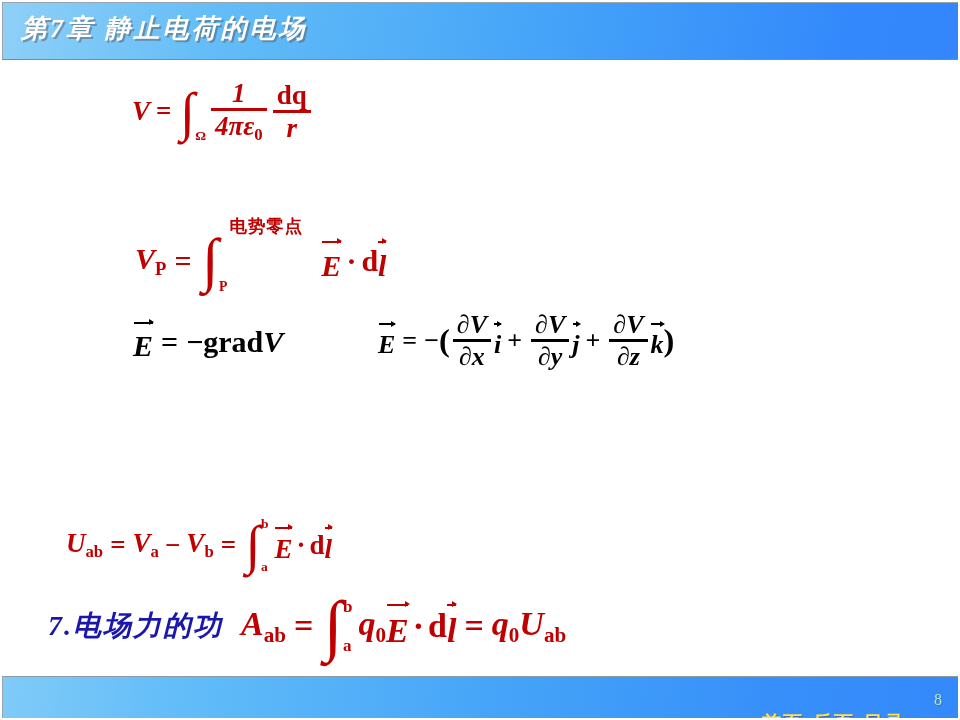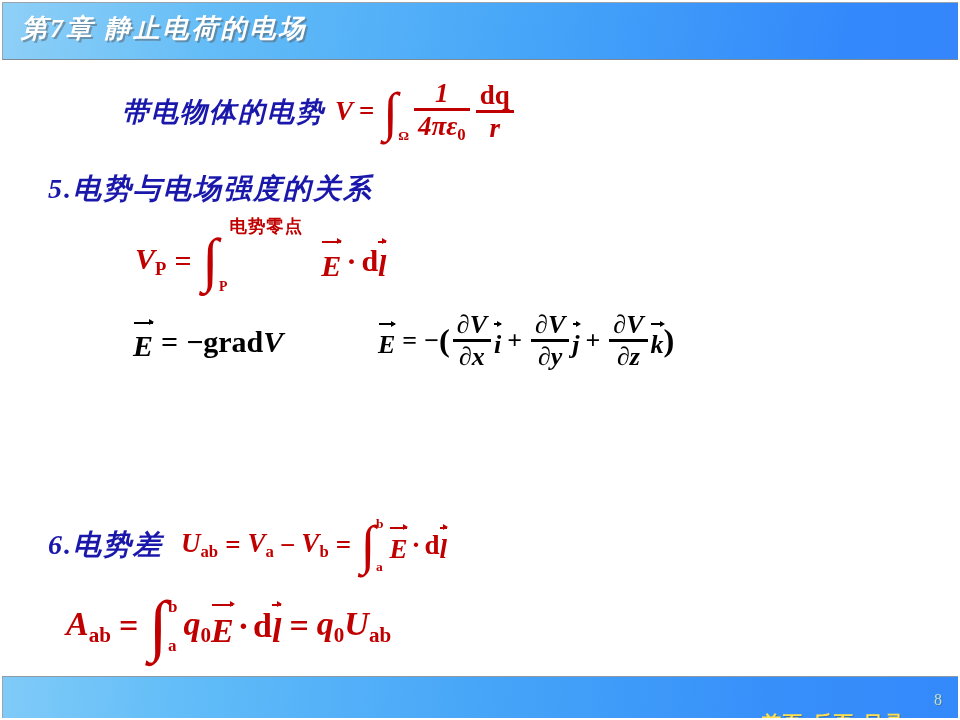--- a/index.html
+++ b/index.html
@@ -194,21 +194,20 @@
 </head>
 <body>
 
 <div class="header-bar">
   <div class="header-title">第7章 静止电荷的电场</div>
 </div>
 
 <div class="slide-body">
 
   <div class="abs row" style="left:122px; top:20px;">
-    <span class="cn-blue" style="font-size:27px;">带电物体的电势</span>
 
     <span class="mathred row" style="font-size:27px; margin-left:10px;">
       <span>V</span>
       <span class="upr" style="margin:0 6px;">=</span>
 
       <span class="intg" style="height:62px;">
         <span class="intsym">∫</span>
         <span class="limits" style="height:62px;">
           <span class="lo">Ω</span>
         </span>
@@ -221,21 +220,20 @@
       </span>
 
       <span class="frac">
         <span class="num upr" style="font-weight:bold;">dq</span>
         <span class="bar"></span>
         <span class="den">r</span>
       </span>
     </span>
   </div>
 
-  <div class="abs cn-blue" style="left:48px; top:110px; font-size:28px;">5.电势与电场强度的关系</div>
 
   <div class="abs row mathred" style="left:135px; top:168px; font-size:30px;">
     <span><span>V</span><span class="sub">P</span></span>
     <span class="upr" style="margin:0 8px;">=</span>
 
     <span class="intg" style="height:66px;">
       <span class="intsym">∫</span>
       <span class="limits" style="height:66px; font-size:0.46em;">
 
         <span class="lo">P</span>
@@ -283,21 +281,20 @@
       <span class="num"><span>∂</span><span>V</span></span>
       <span class="bar"></span>
       <span class="den"><span>∂</span><span>z</span></span>
     </span>
     <span><span class="vec">k</span></span>
     <span class="upr" style="font-size:1.25em;">)</span>
   </div>
 
 
   <div class="abs row" style="left:48px; top:457px;">
-    <span class="cn-blue" style="font-size:28px;">6.电势差</span>
 
     <span class="mathred row" style="font-size:27px; margin-left:18px;">
       <span><span>U</span><span class="sub">ab</span></span>
       <span class="upr" style="margin:0 7px;">=</span>
       <span><span>V</span><span class="sub">a</span></span>
       <span class="upr" style="margin:0 6px;">−</span>
       <span><span>V</span><span class="sub">b</span></span>
       <span class="upr" style="margin:0 7px;">=</span>
 
       <span class="intg" style="height:56px;">
@@ -309,20 +306,21 @@
       </span>
 
       <span style="margin-left:4px;"><span class="vec">E</span></span>
       <span class="upr" style="margin:0 4px;">·</span>
       <span class="upr">d</span>
       <span><span class="vec">l</span></span>
     </span>
   </div>
 
   <div class="abs row" style="left:48px; top:538px;">
+    <span class="cn-blue" style="font-size:28px;">7.电场力的功</span>
 
     <span class="mathred row" style="font-size:34px; margin-left:18px;">
       <span><span>A</span><span class="sub">ab</span></span>
       <span class="upr" style="margin:0 8px;">=</span>
 
       <span class="intg" style="height:56px;">
         <span class="intsym">∫</span>
         <span class="limits" style="height:56px;">
           <span>b</span>
           <span class="lo">a</span>

